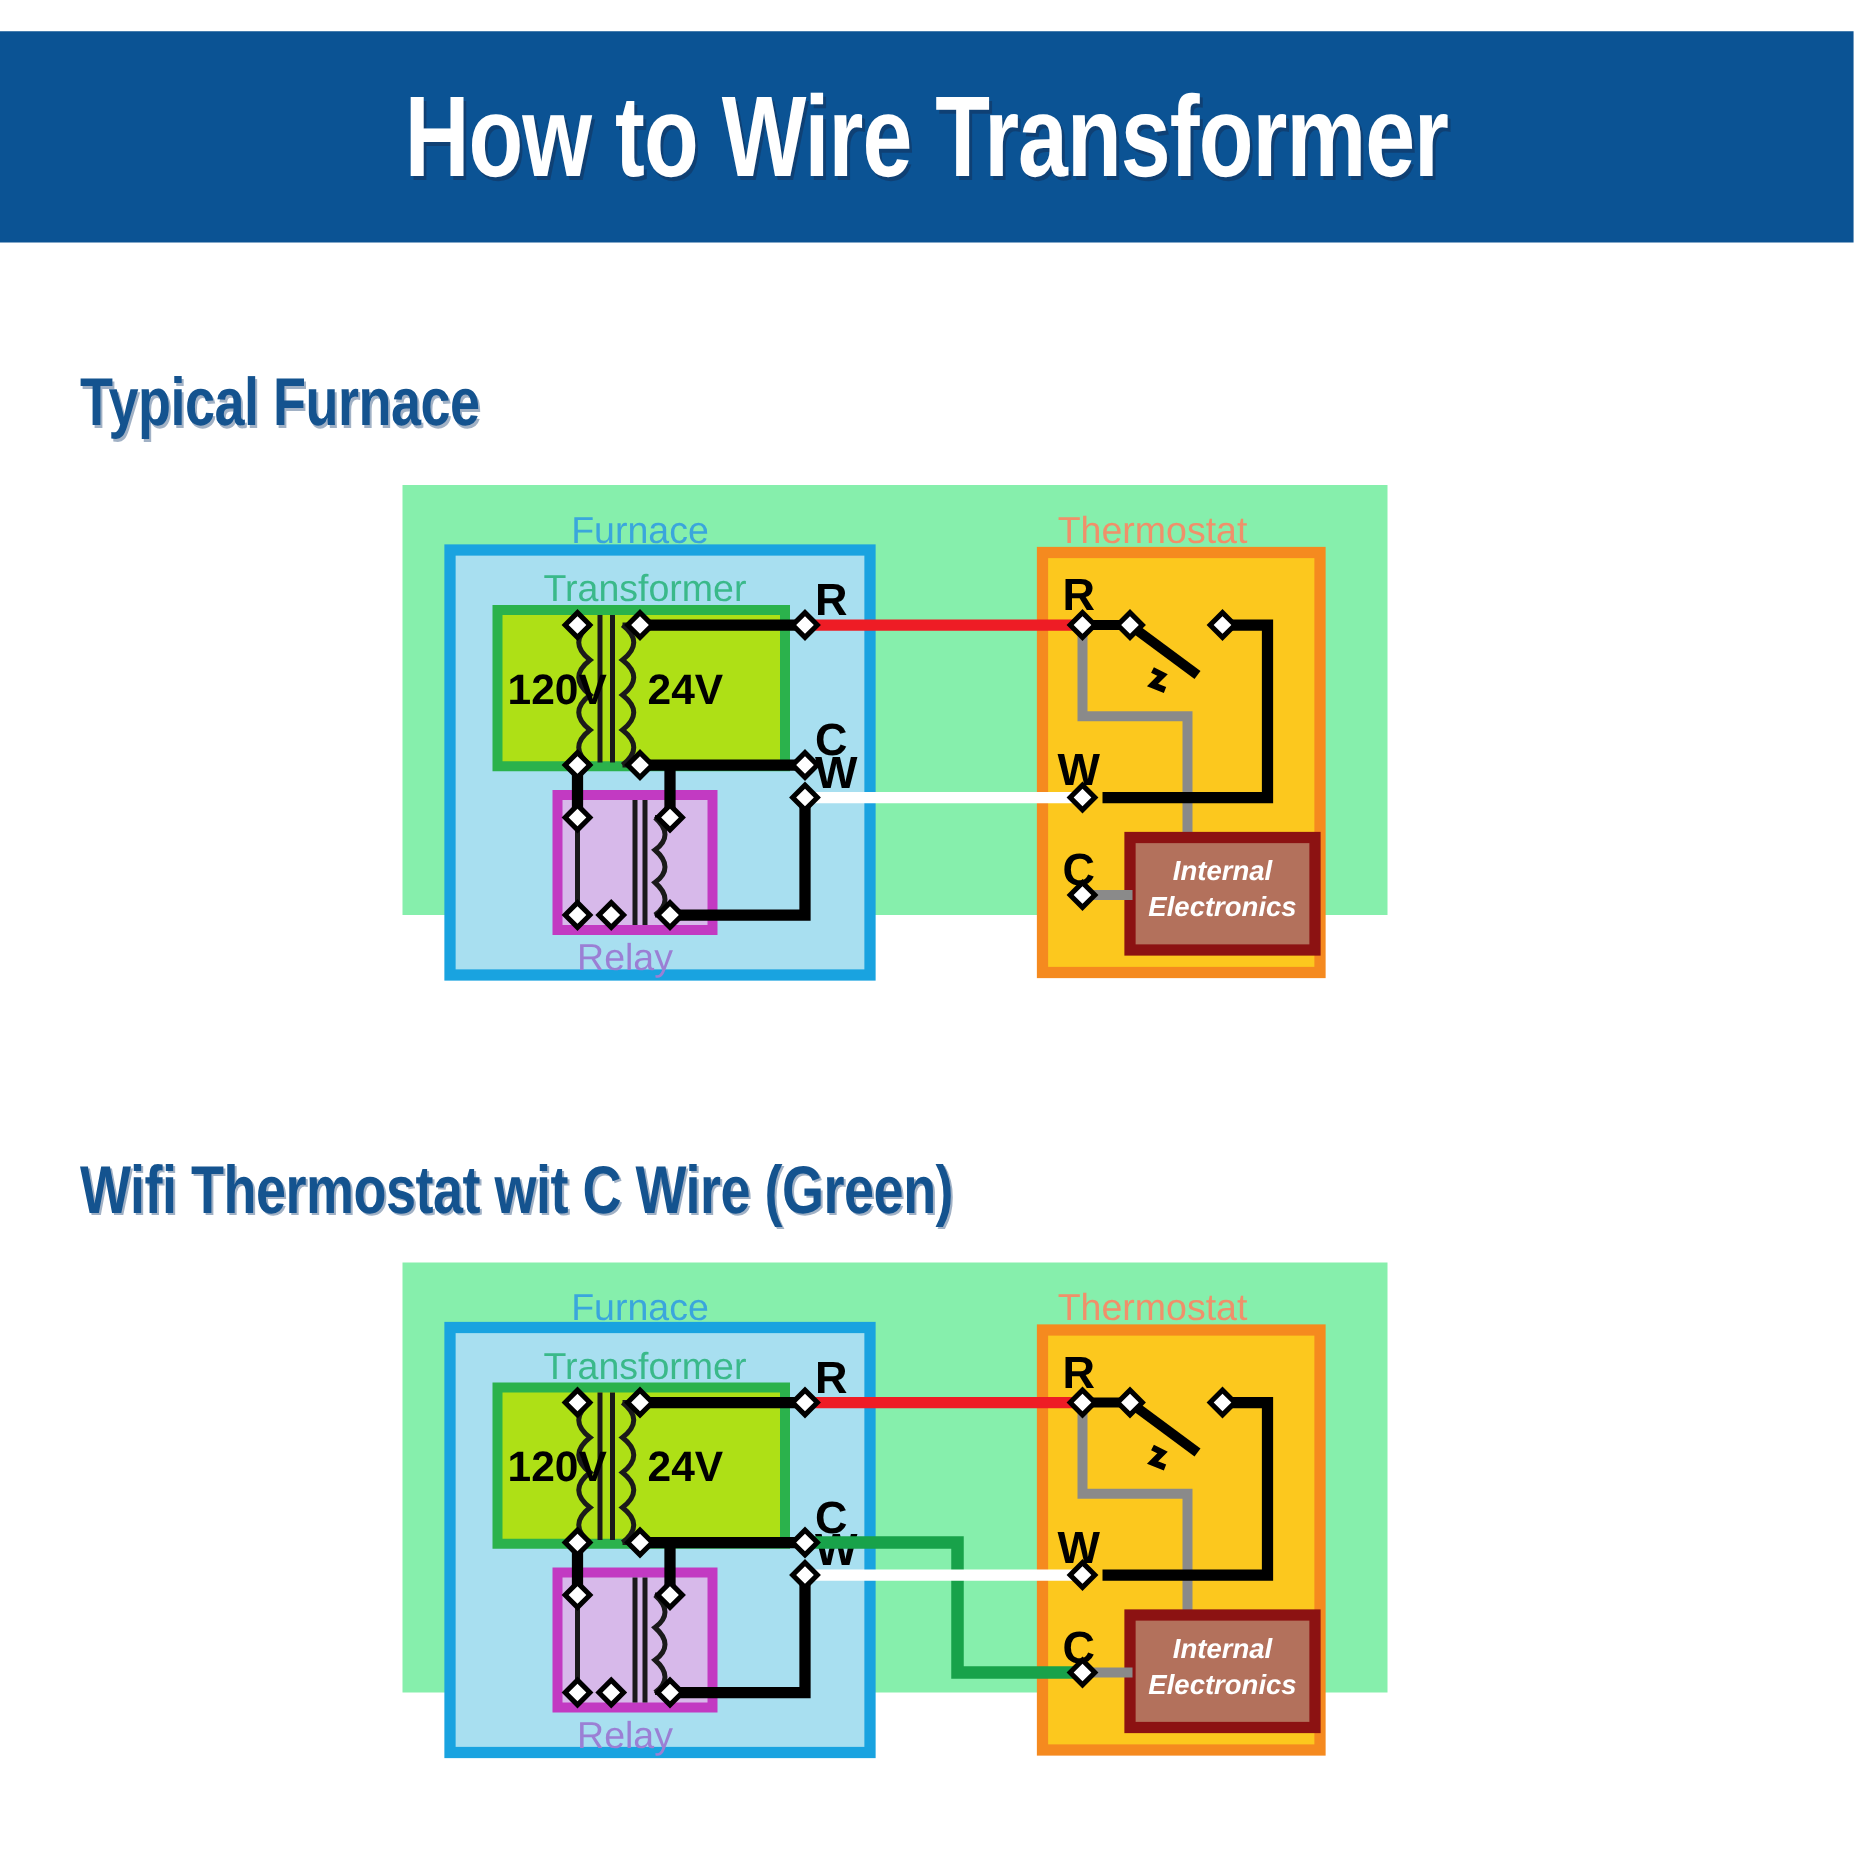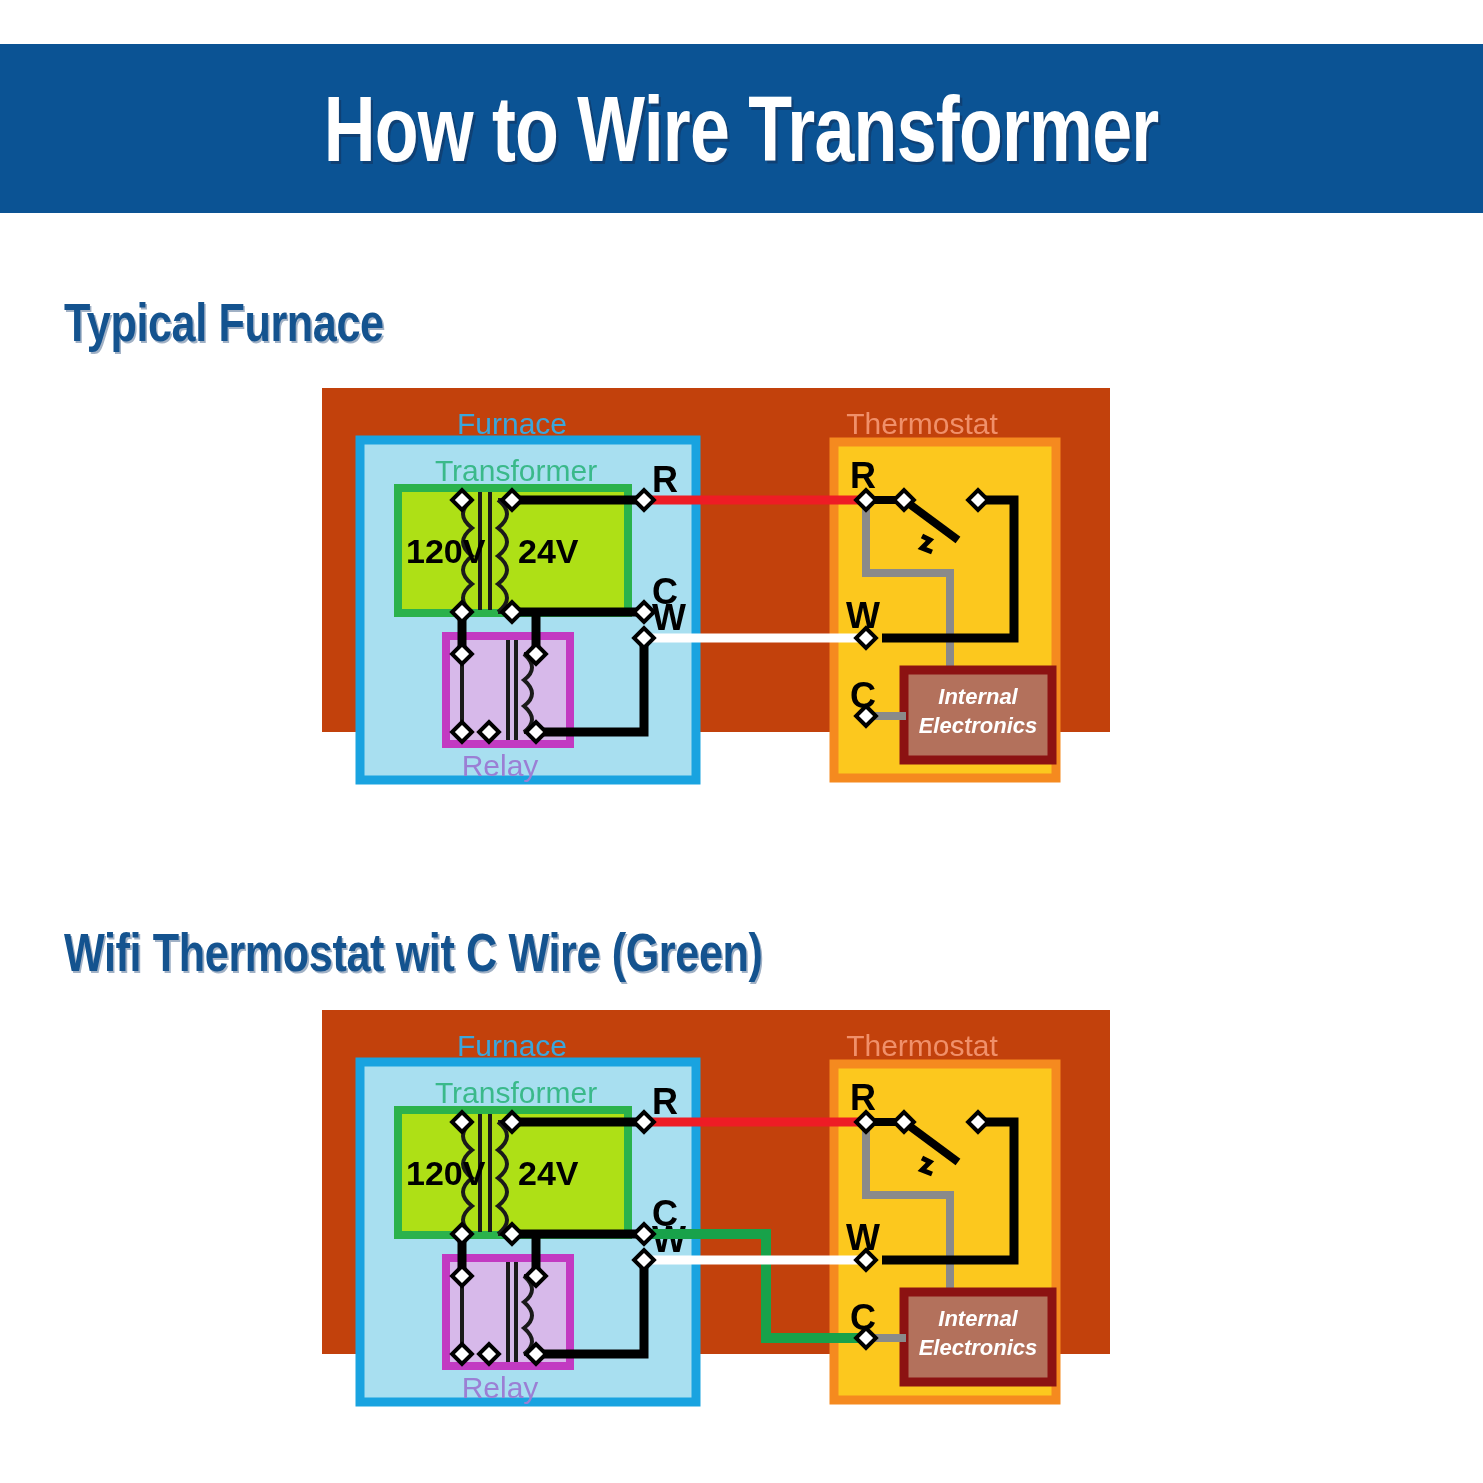--- a/index.html
+++ b/index.html
@@ -12,21 +12,21 @@
     height: 1483px;
     position: relative;
     overflow: hidden;
     font-family: "Liberation Sans", sans-serif;
   }
 
   
   .title-banner {
     position: absolute;
     left: 0;
-    top: 44px;
+    top: 25px;
     width: 1483px;
     height: 169px;
     background: #0b5394;
     display: flex;
     align-items: center;
     justify-content: center;
   }
   .title-text {
     color: #ffffff;
     font-family: "Liberation Sans Narrow", "Liberation Sans", sans-serif;
@@ -55,21 +55,21 @@
     text-shadow: 2px 2px 0 rgba(20,60,110,0.40);
   }
   #heading-typical { left: 64px; top: 295px; }
   #heading-wifi    { left: 64px; top: 925px; }
 
   
   .diagram-panel {
     position: absolute;
     width: 788px;
     height: 344px;
-    background: #c2410c;
+    background: #86efac;
   }
   #diagram-1 { left: 322px; top: 388px; }
   #diagram-2 { left: 322px; top: 1010px; }
 
   .diagram-svg {
     display: block;
     width: 788px;
     height: 432px;
   }
 

